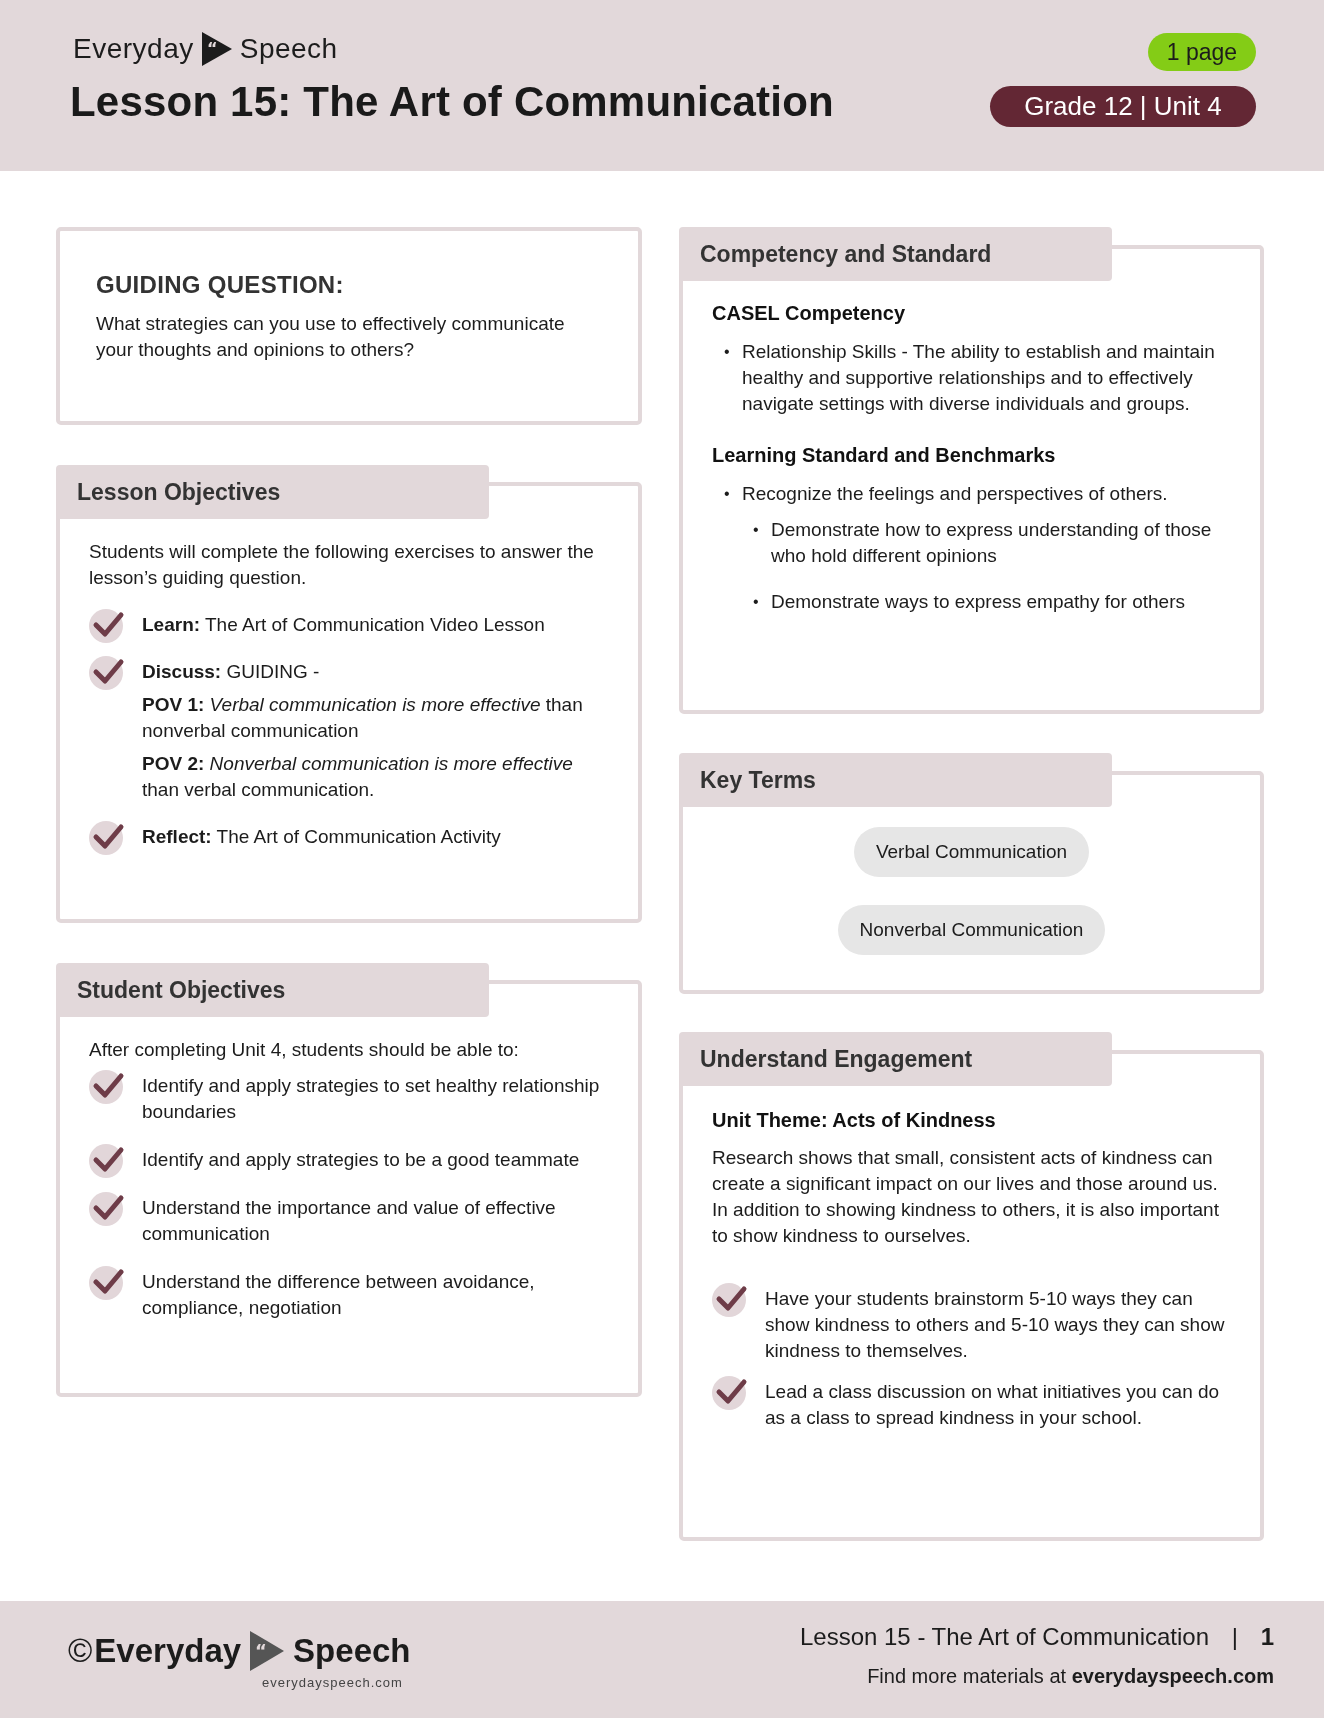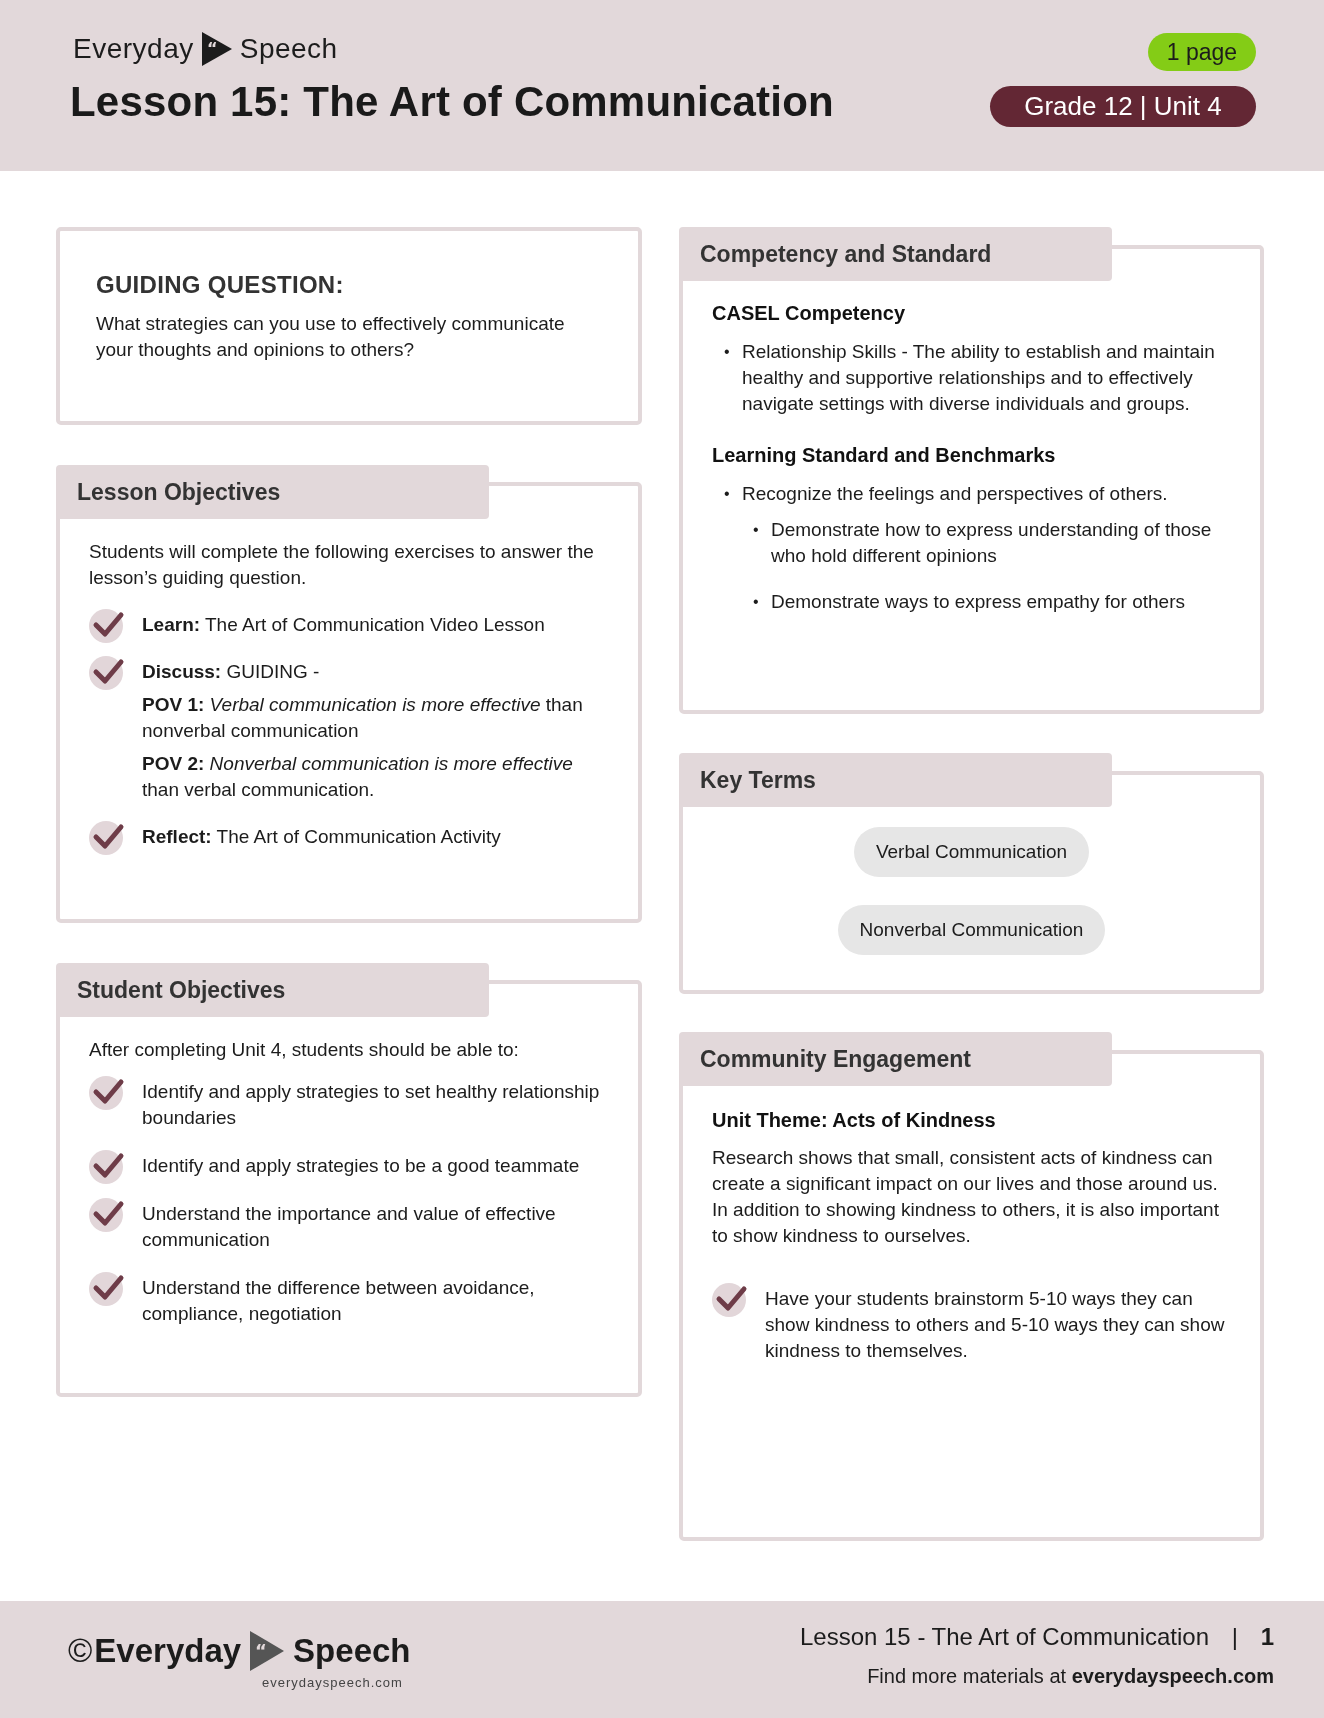--- a/index.html
+++ b/index.html
@@ -92,21 +92,21 @@
     <span class="b">Reflect:</span><span> The Art of Communication Activity</span>
   </div>
 </div>
 
 <div class="box" style="left:56px; top:980px; width:586px; height:417px;"></div>
 <div class="tab" style="left:56px; top:963px; width:433px; height:54px;">
   <span>Student Objectives</span>
 </div>
 <div style="position:absolute; left:89px; top:1037px; width:520px;">
   <p class="body-text">After completing Unit 4, students should be able to:</p>
-  <div class="check-item" style="margin-top:16px;">
+  <div class="check-item" style="margin-top:10px;">
     <svg class="check-icon" viewBox="0 0 38 38">
         <circle cx="17" cy="20" r="17" fill="#e2d6d9"></circle>
         <path d="M7 19 L16 28 L32 9" stroke="#6e3c48" stroke-width="5" fill="none" stroke-linecap="round" stroke-linejoin="round"></path>
       </svg>
     <span>Identify and apply strategies to set healthy relationship boundaries</span>
   </div>
   <div class="check-item" style="margin-top:22px;">
     <svg class="check-icon" viewBox="0 0 38 38">
         <circle cx="17" cy="20" r="17" fill="#e2d6d9"></circle>
         <path d="M7 19 L16 28 L32 9" stroke="#6e3c48" stroke-width="5" fill="none" stroke-linecap="round" stroke-linejoin="round"></path>
@@ -146,31 +146,38 @@
 <div class="tab" style="left:679px; top:753px; width:433px; height:54px;">
   <span>Key Terms</span>
 </div>
 <div style="position:absolute; left:683px; top:827px; width:577px;">
   <span class="pill">Verbal Communication</span>
   <span class="pill" style="margin-top:28px;">Nonverbal Communication</span>
 </div>
 
 <div class="box" style="left:679px; top:1050px; width:585px; height:491px;"></div>
 <div class="tab" style="left:679px; top:1032px; width:433px; height:54px;">
-  <span>Community Engagement</span>
+  <span>Understand Engagement</span>
 </div>
 <div style="position:absolute; left:712px; top:1109px; width:520px;">
   <div class="subhead">Unit Theme: Acts of Kindness</div>
   <p class="body-text" style="margin-top:13px;">Research shows that small, consistent acts of kindness can create a significant impact on our lives and those around us. In addition to showing kindness to others, it is also important to show kindness to ourselves.</p>
   <div class="check-item" style="margin-top:37px;">
     <svg class="check-icon" viewBox="0 0 38 38">
         <circle cx="17" cy="20" r="17" fill="#e2d6d9"></circle>
         <path d="M7 19 L16 28 L32 9" stroke="#6e3c48" stroke-width="5" fill="none" stroke-linecap="round" stroke-linejoin="round"></path>
       </svg>
     <span>Have your students brainstorm 5-10 ways they can show kindness to others and 5-10 ways they can show kindness to themselves.</span>
+  </div>
+  <div class="check-item" style="margin-top:15px;">
+    <svg class="check-icon" viewBox="0 0 38 38">
+        <circle cx="17" cy="20" r="17" fill="#e2d6d9"></circle>
+        <path d="M7 19 L16 28 L32 9" stroke="#6e3c48" stroke-width="5" fill="none" stroke-linecap="round" stroke-linejoin="round"></path>
+      </svg>
+    <span>Lead a class discussion on what initiatives you can do as a class to spread kindness in your school.</span>
   </div>
 </div>
 
 <div class="footer">
   <div class="f-logo">
     <span style="font-weight:400; margin-right:2px;">©</span>
     <span>Everyday</span>
     <span style="margin:0 9px; display:inline-flex;">
       <svg width="34" height="40" viewBox="0 0 34 40">
           <polygon points="0,0 34,20 0,40" fill="#555"></polygon>

